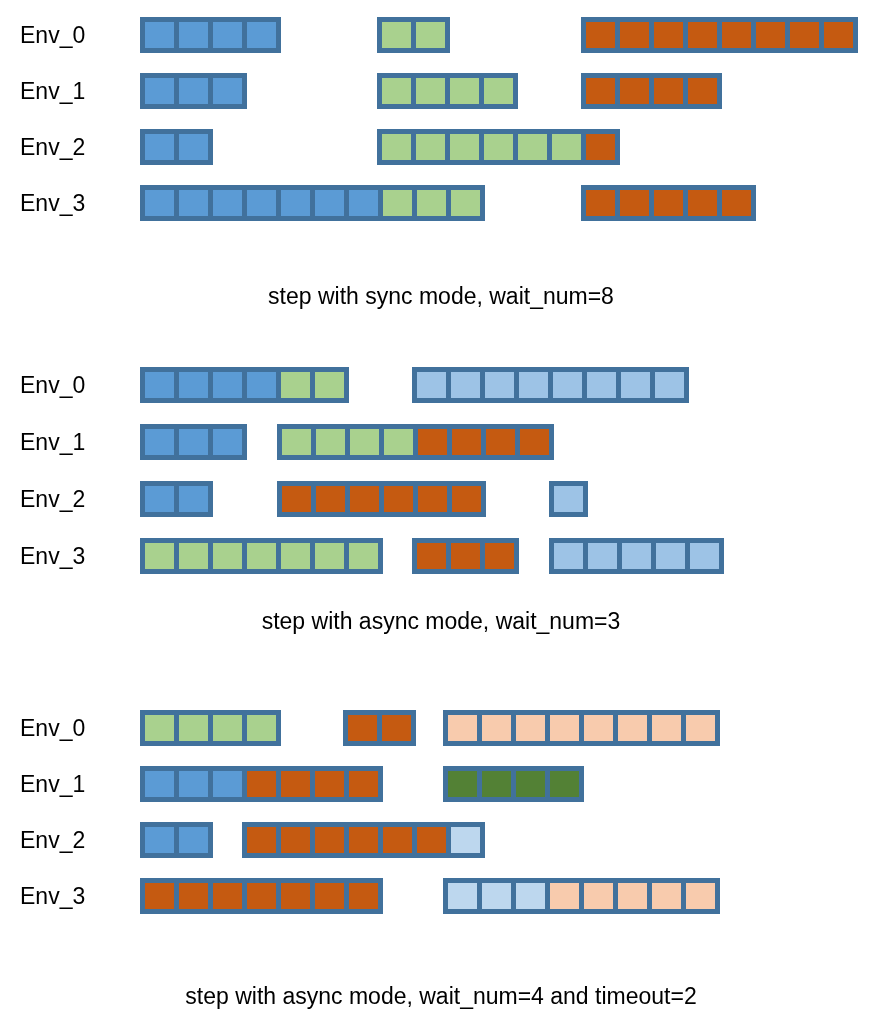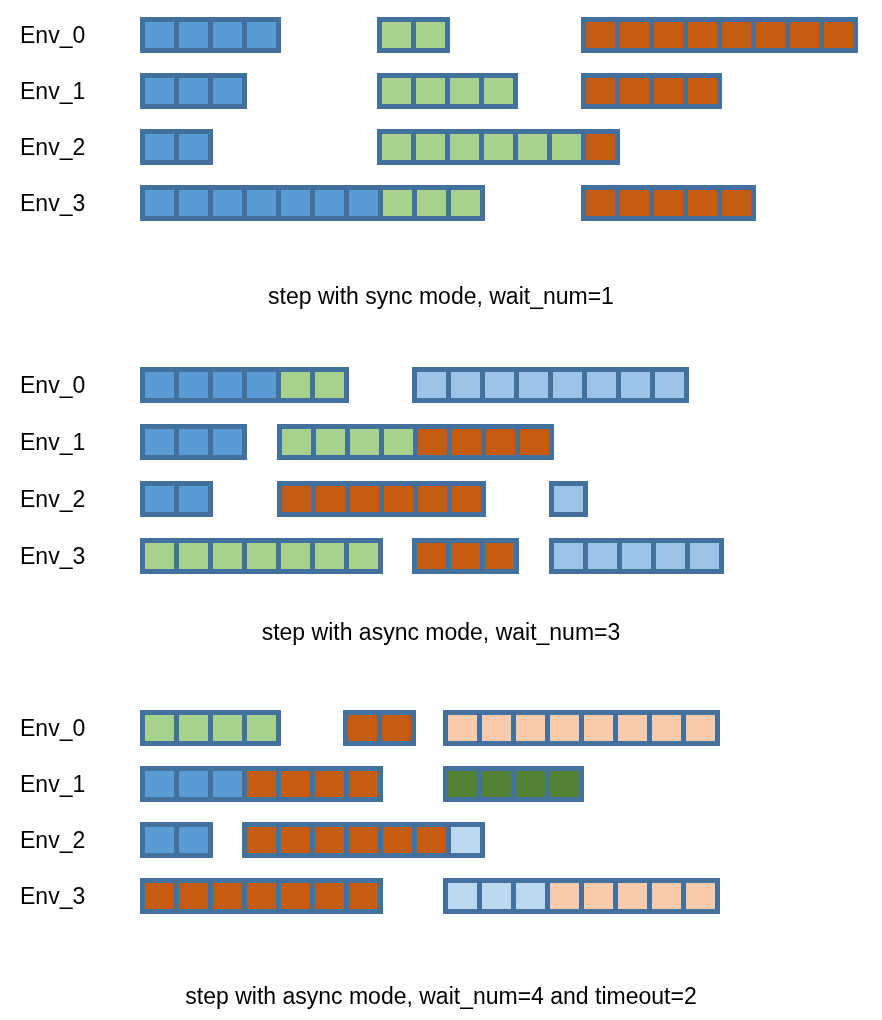--- a/index.html
+++ b/index.html
@@ -59,21 +59,21 @@
   .caption {
     position: absolute;
     left: 0;
     width: 100%;
     text-align: center;
     font-size: 23px;
     color: #000000;
     white-space: nowrap;
   }
   .panel.p0 .caption { top: 266px; }
-  .panel.p1 .caption { top: 252px; }
+  .panel.p1 .caption { top: 241px; }
   .panel.p2 .caption { top: 273px; }
 </style>
 </head>
 <body>
 
 <main class="figure">
 
   <section class="panel p0">
     <div class="rows">
         <div class="env-row" style="top: 0px;">
@@ -151,21 +151,21 @@
           </div>
           <div class="step-bar" style="left: 581px; background: rgb(65, 113, 156);">
             <div class="step-cell" style="background: rgb(197, 90, 17);"></div>
             <div class="step-cell" style="background: rgb(197, 90, 17);"></div>
             <div class="step-cell" style="background: rgb(197, 90, 17);"></div>
             <div class="step-cell" style="background: rgb(197, 90, 17);"></div>
             <div class="step-cell" style="background: rgb(197, 90, 17);"></div>
           </div>
         </div>
       </div>
-    <div class="caption">step with sync mode, wait_num=1</div>
+    <div class="caption">step with sync mode, wait_num=8</div>
   </section>
 
   <section class="panel p1">
     <div class="rows">
         <div class="env-row" style="top: 0px;">
           <span class="env-label">Env_0</span>
           <div class="step-bar" style="left: 140px; background: rgb(65, 113, 156);">
             <div class="step-cell" style="background: rgb(91, 155, 213);"></div>
             <div class="step-cell" style="background: rgb(91, 155, 213);"></div>
             <div class="step-cell" style="background: rgb(91, 155, 213);"></div>

